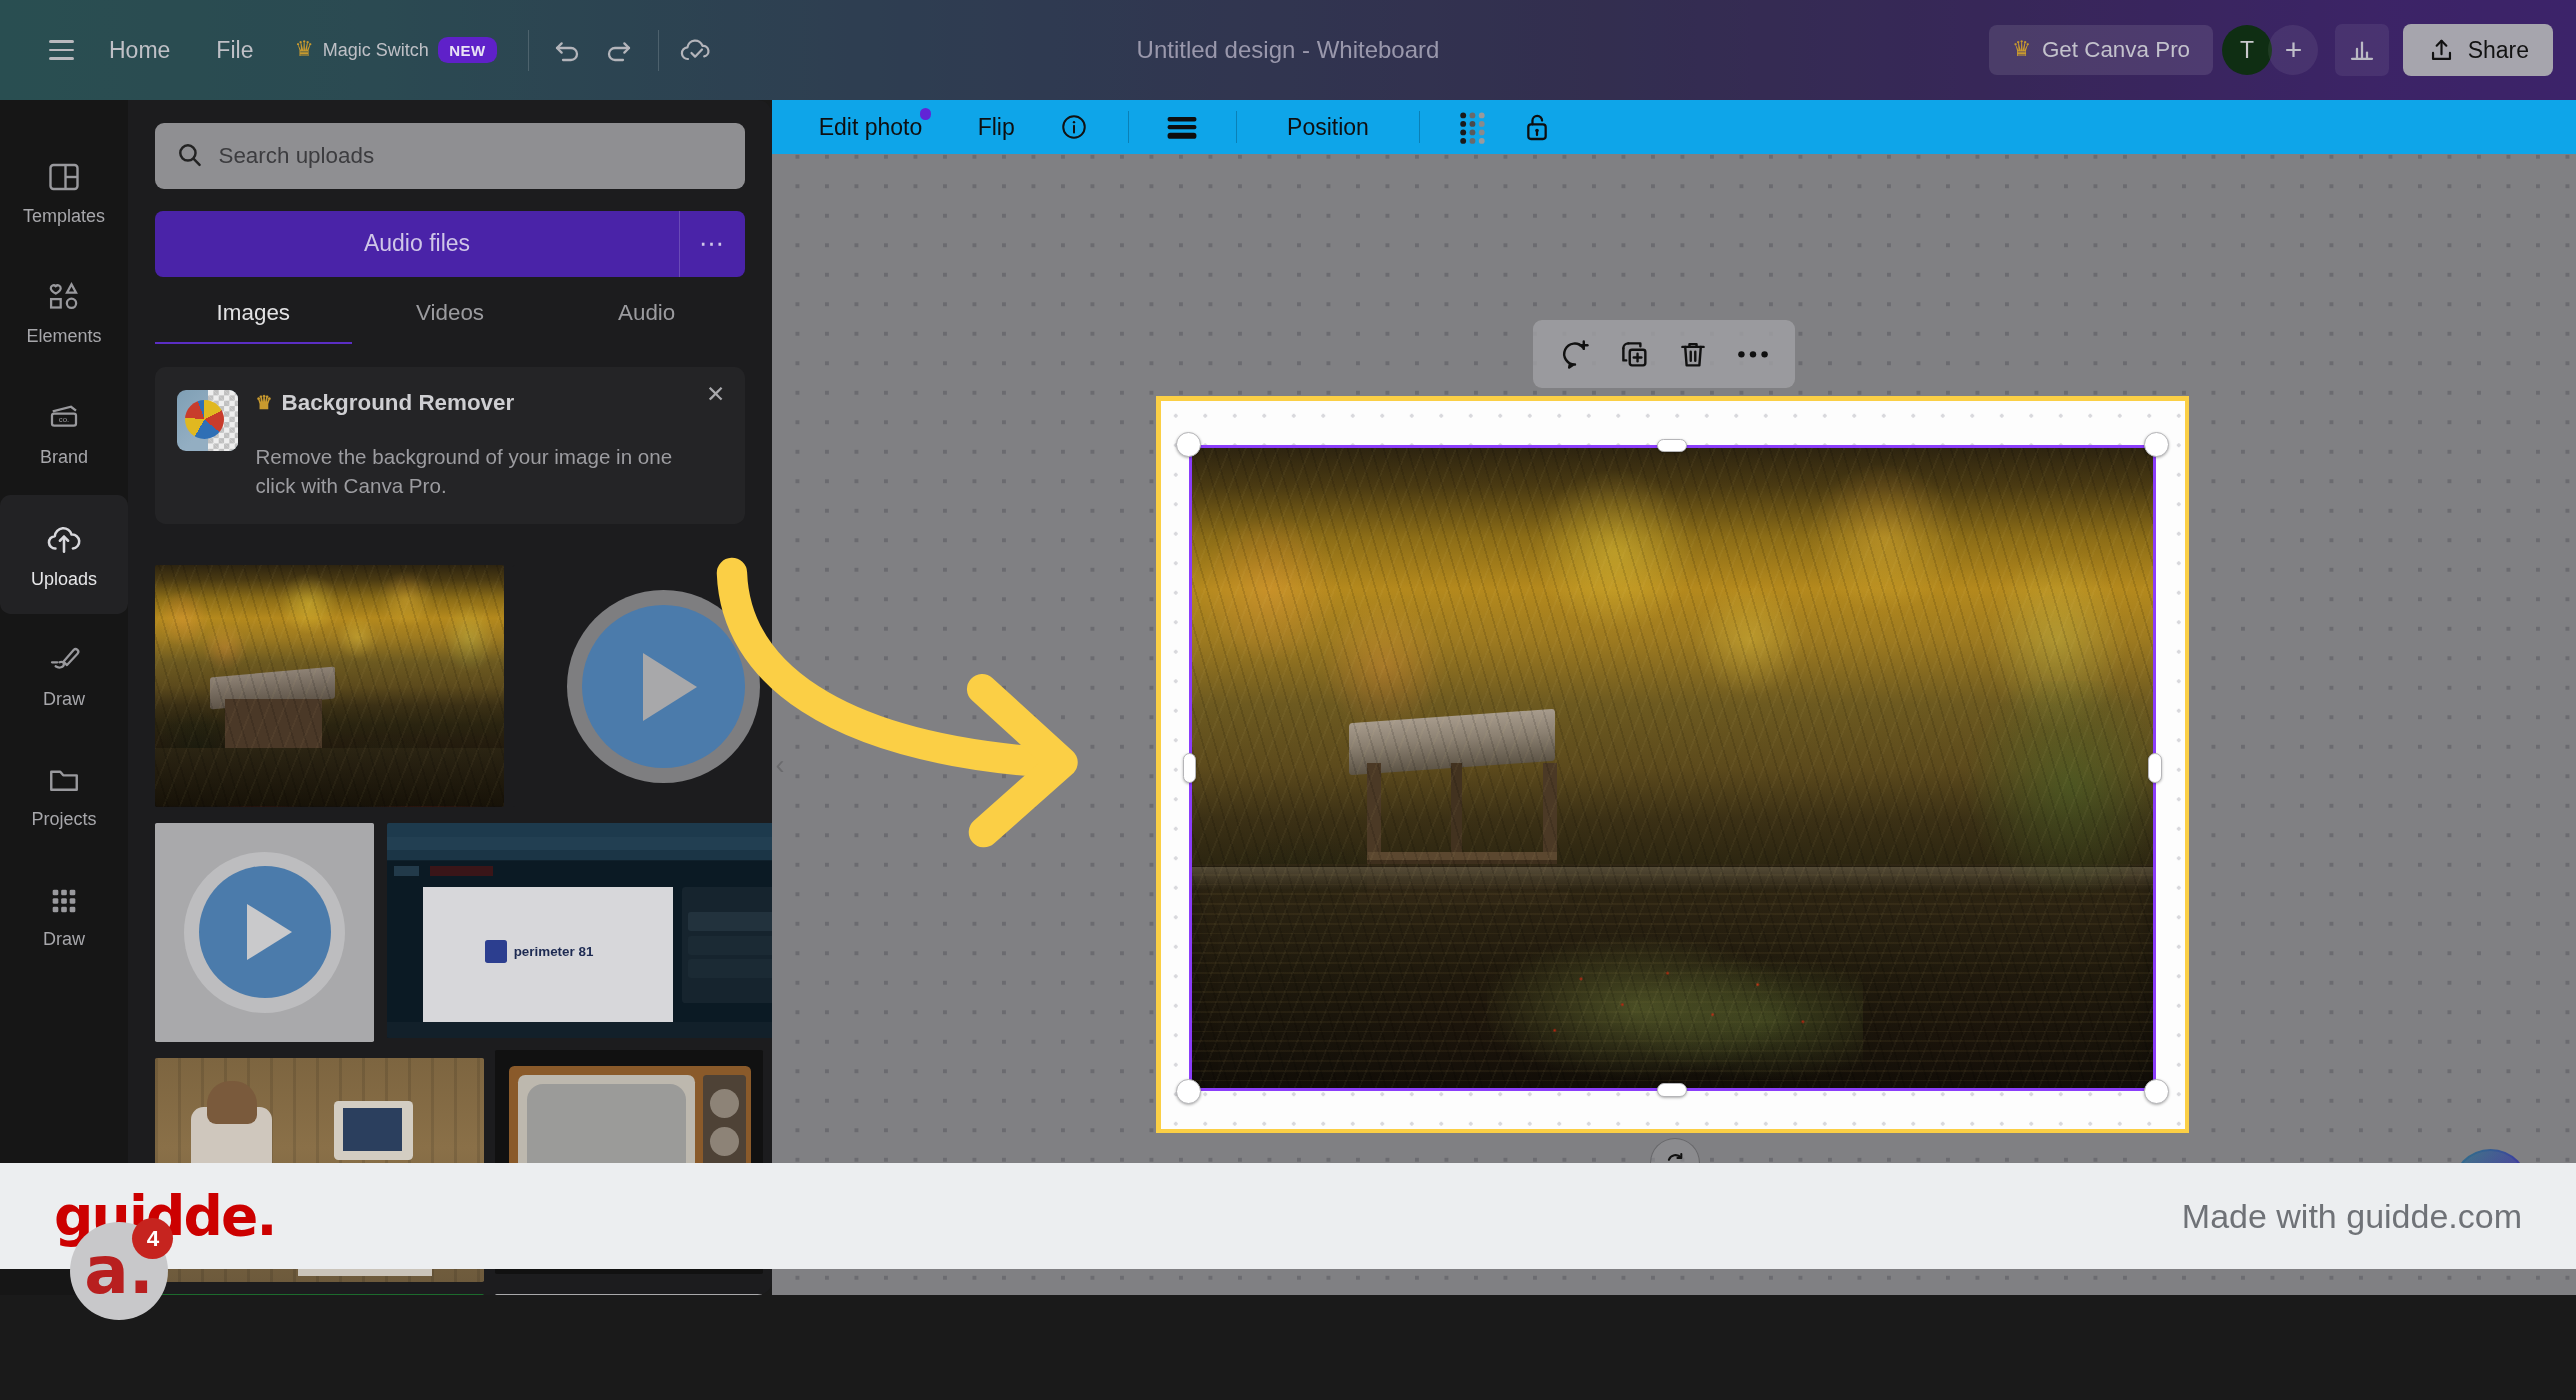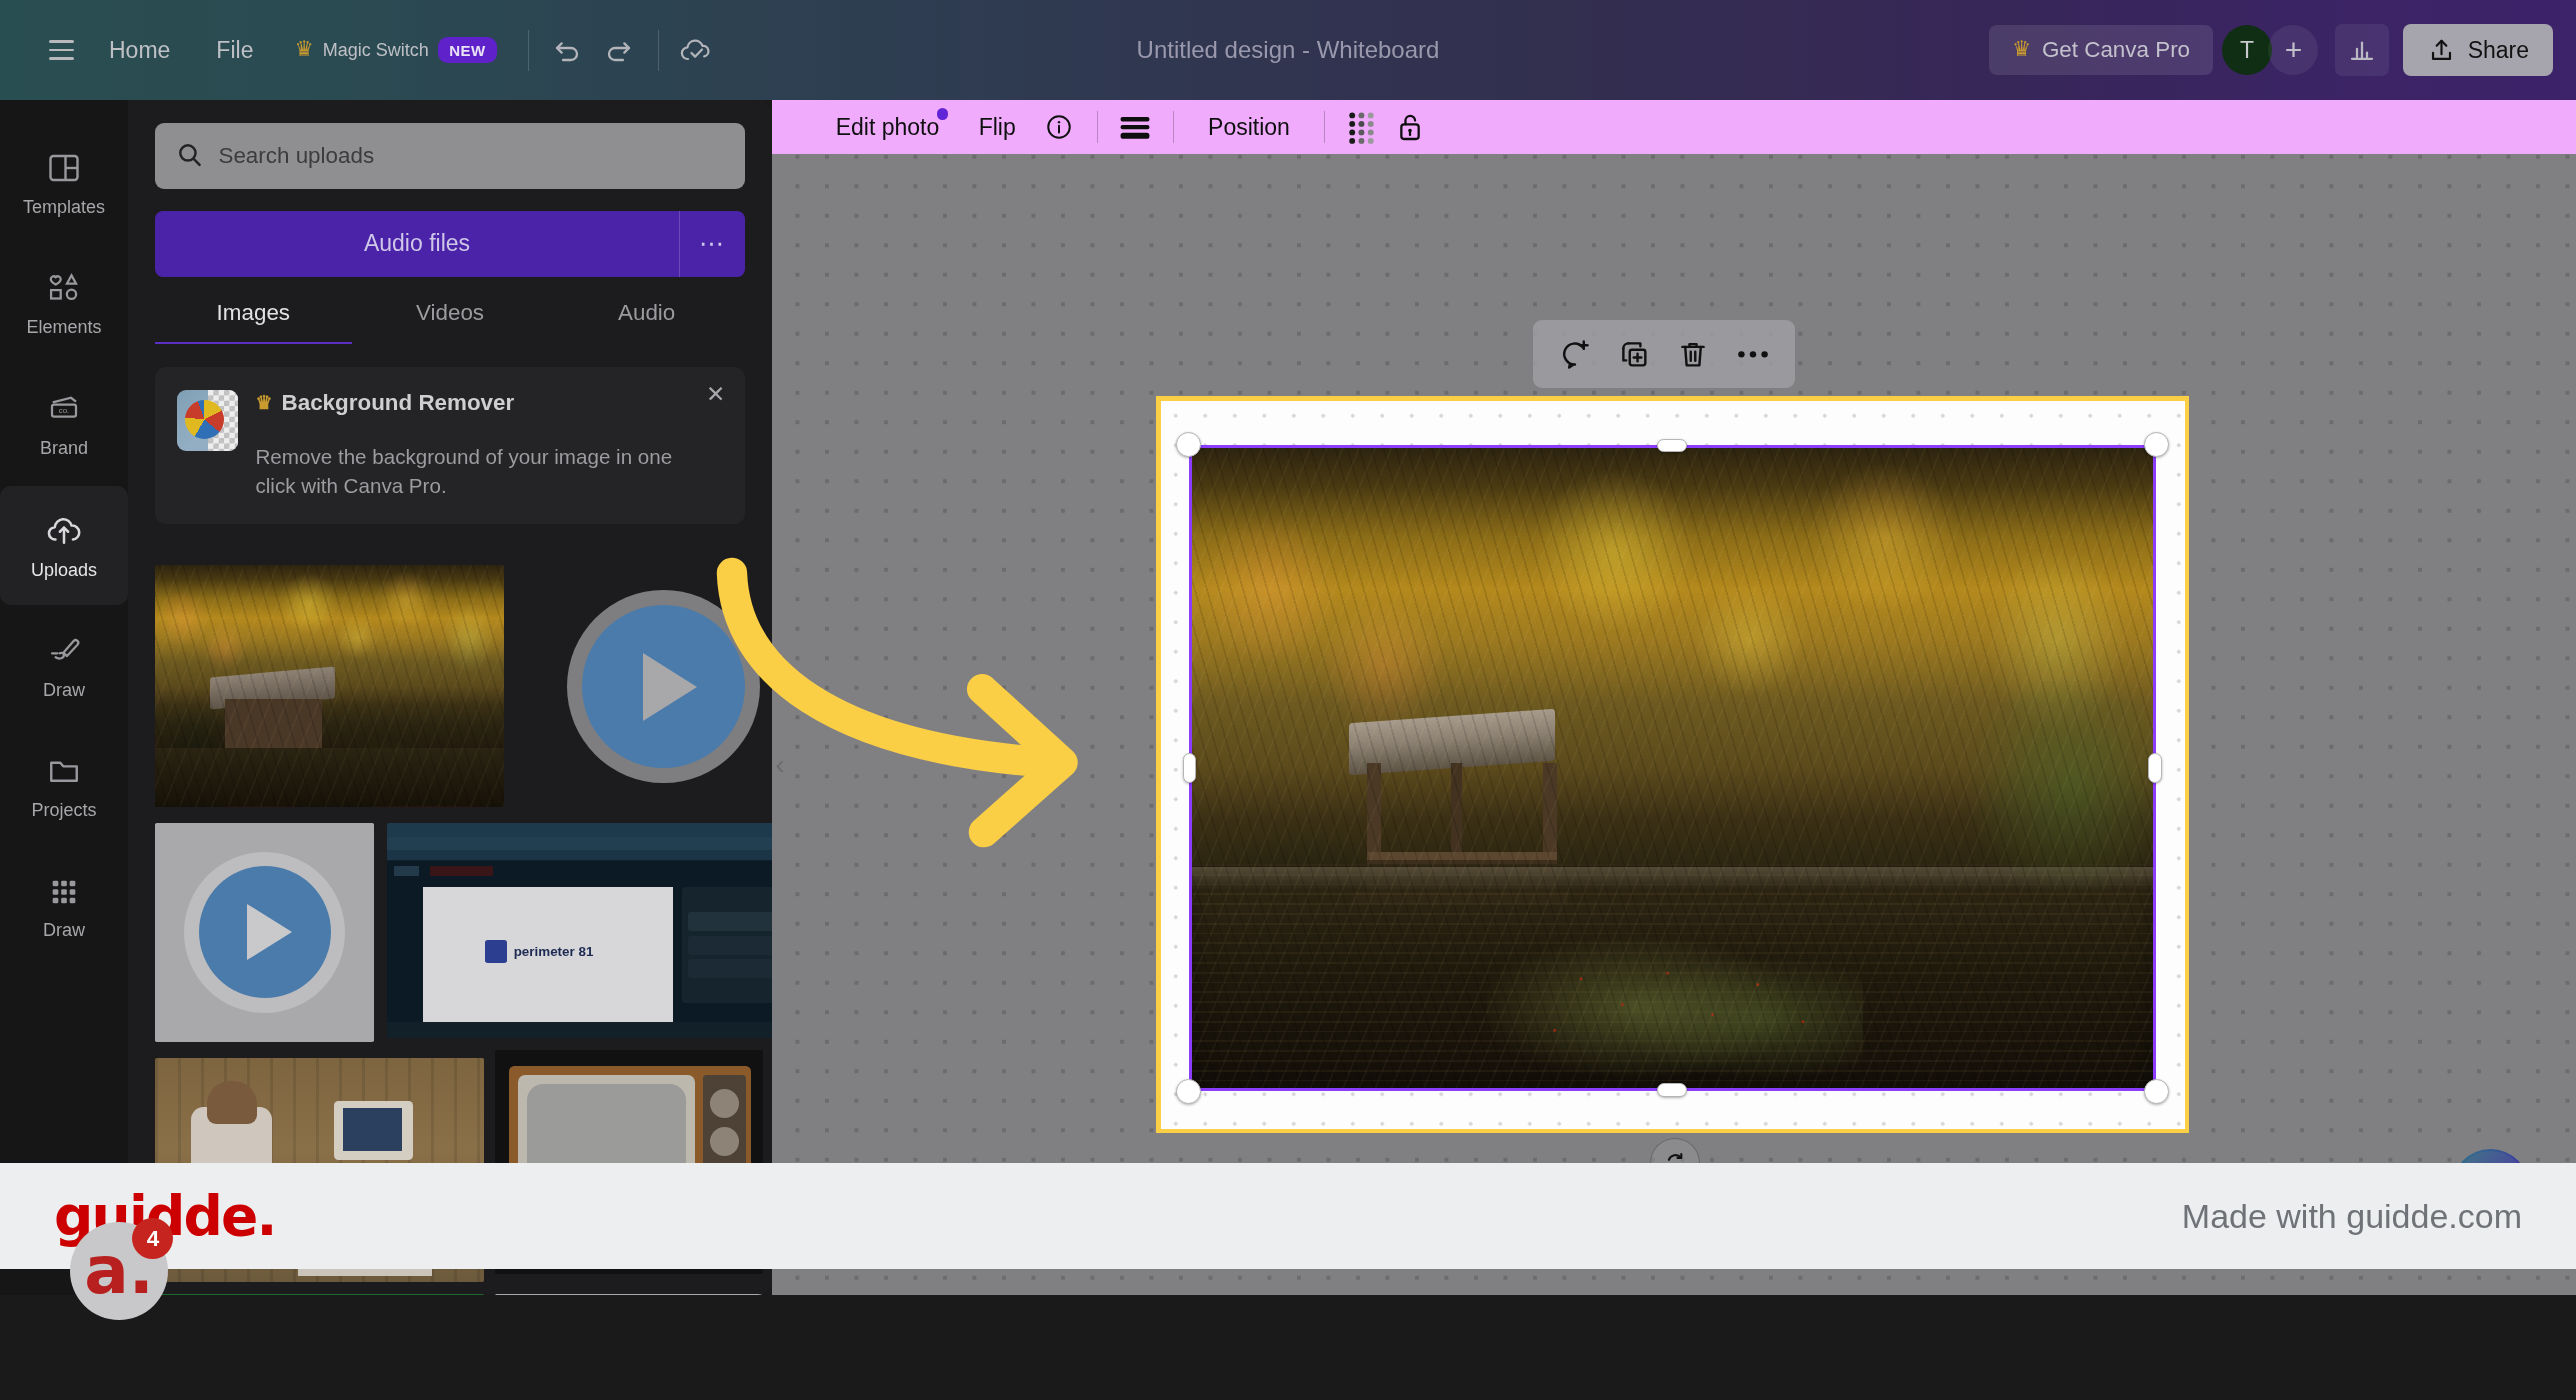--- a/index.html
+++ b/index.html
@@ -56,21 +56,21 @@
     display:flex; align-items:center; justify-content:center; cursor:pointer; margin-left: 7.2px;}
   .share-btn {
     display:flex; align-items:center; gap: 11.6px; background: #a6a5ad; color:#121212;
     padding: 11.6px 24px; border-radius: 8px; font-size: 23px; cursor:pointer; margin-left: 5.4px;
   }
 
   
   .rail {
     position: absolute; left: 0; top: 100px; width: 128px; height: 1195px;
     background: #161616; display:flex; flex-direction:column; align-items:center;
-    padding-top: 24px; gap: 1.8px; z-index: 5;
+    padding-top: 33px; gap: 1.8px; z-index: 5;
   }
   .rail-item {
     width: 128px; height: 119px; display:flex; flex-direction:column; align-items:center;
     justify-content:center; gap: 8px; cursor:pointer; color:#8c8c90; position:relative;
   }
   .rail-item.active { background:#222224; border-radius: 10.7px; }
   .rail-label { font-size: 18px; color:#a7a7ab; }
   .rail-item.active .rail-label { color:#e6e6e8; }
 
   
@@ -168,22 +168,22 @@
   
   .canvas-area {
     position:absolute; left: 772px; top: 100px; width: 1804px; height: 1195px;
     background-color: #808083;
     background-image: radial-gradient(circle, #6b6b70 2.3px, transparent 2.4px);
     background-size: 29.5px 29.5px; background-position: 10.7px 12.5px;
     overflow: hidden;
   }
   .edit-toolbar {
     position:absolute; left: 772px; top: 100px; width: 1804px; height: 54px;
-    display:flex; align-items:center; gap: 0; padding-left: 44px;
-    background: #f0abfc; z-index: 6;
+    display:flex; align-items:center; gap: 16px; padding-left: 27px;
+    background: #0ea5e9; z-index: 6;
   }
   .et-item { font-size: 23px; color: #0f0f10; padding: 7.2px 19.7px; border-radius: 6.3px; cursor:pointer;
     display:flex; align-items:center; gap: 5.4px; position:relative; white-space:nowrap; }
   .et-dot { width: 11.6px; height: 11.6px; border-radius:50%; background:#6124d6; position:absolute; right: 10.7px; top: 1.8px; }
   .et-sep { width:0.9px; height: 32px; background: rgba(0,0,0,0.22); margin: 0 14.3px; }
   .et-icon { width: 47px; height: 43px; display:flex; align-items:center; justify-content:center; cursor:pointer; border-radius:5.4px;}
 
   
   .ctx-bar {
     position:absolute; left: 1533px; top: 320px; height: 68px;

